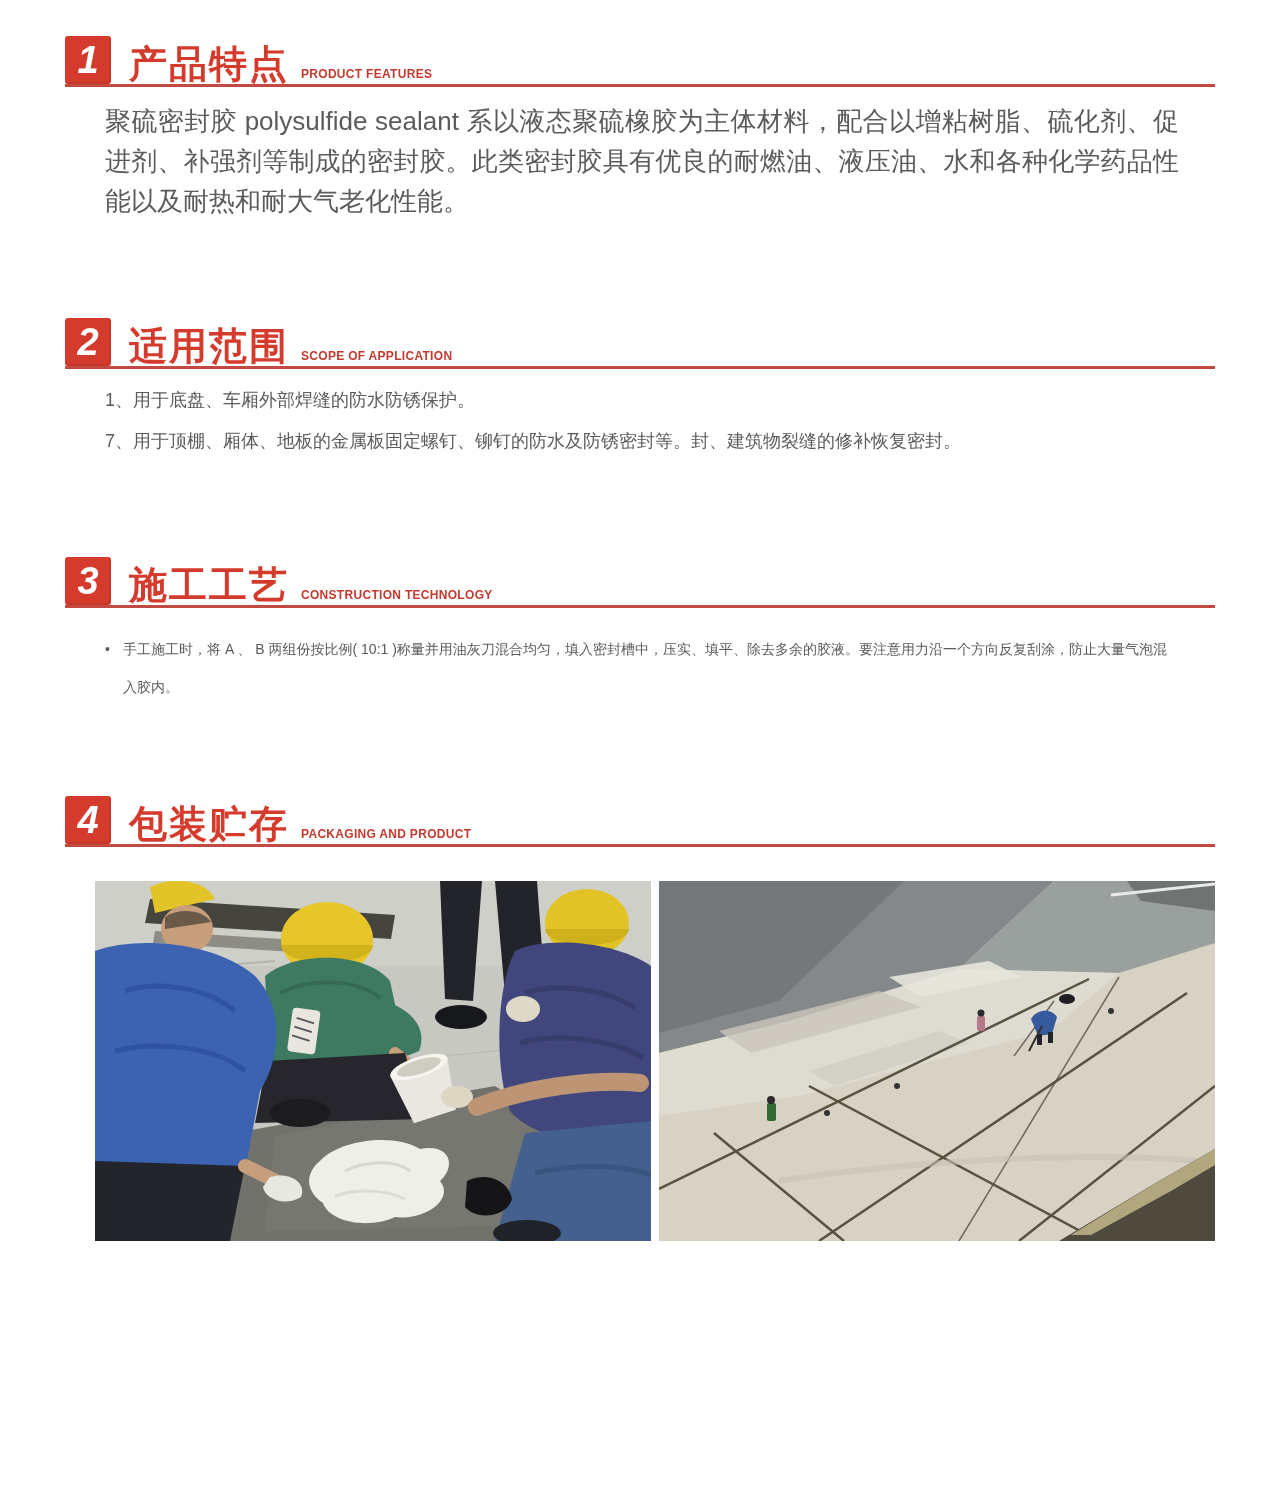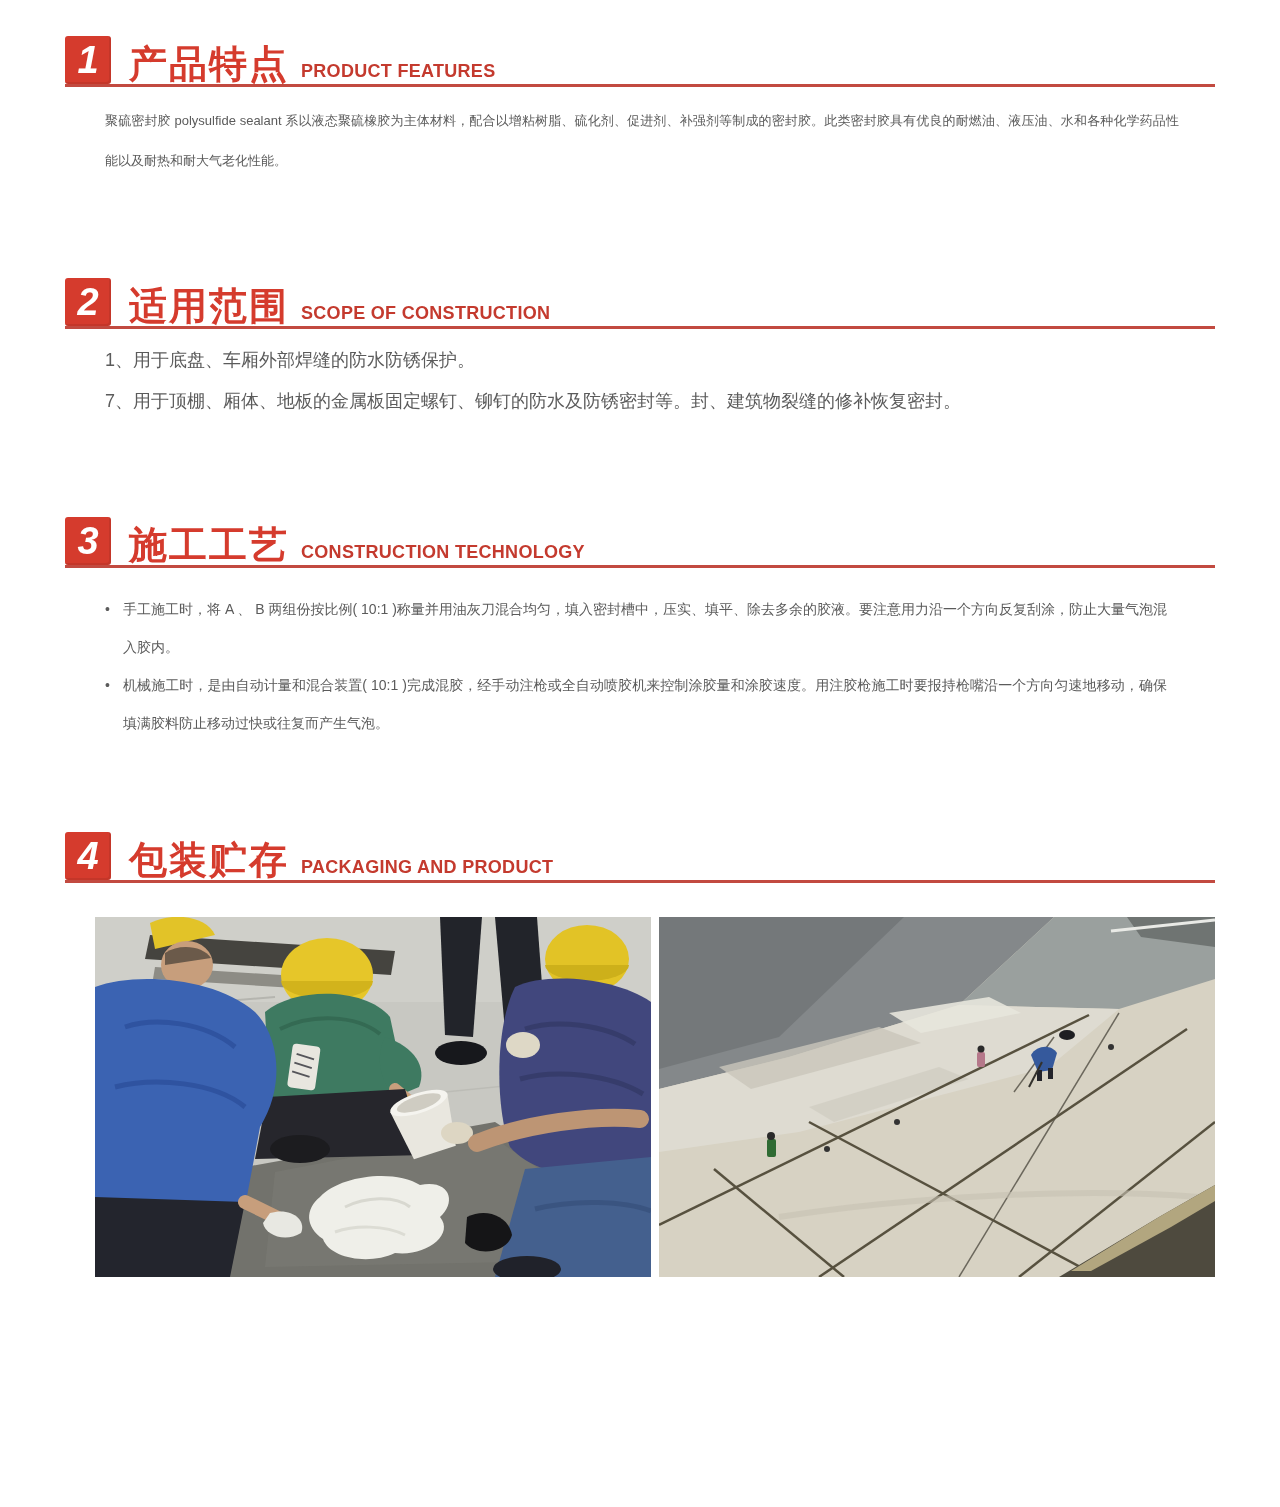--- a/index.html
+++ b/index.html
@@ -8,24 +8,24 @@
   .content { padding:36px 65px 0 65px; }
 
   
   .sec { position:relative; }
   .sec-header { display:flex; align-items:flex-end; border-bottom:3px solid #c24a40; padding-bottom:0; }
   .badge { flex:0 0 auto; width:46px; height:48px; background:#d53b2d; border-radius:3px;
            color:#ffffff; display:flex; align-items:center; justify-content:center;
            font-size:38px; font-weight:700; font-style:italic; line-height:1;
            box-shadow:inset -2px -2px 0 rgba(0,0,0,0.08); }
   .t-zh { color:#d53b2d; font-size:38px; font-weight:700; line-height:1; margin:0 0 1px 18px; letter-spacing:2px;text-align:right; }
-  .t-en { color:#c43a2e; font-size:18px; font-weight:700; line-height:1; margin:0 0 4px 12px; letter-spacing:0.3px; }
+  .t-en { color:#c43a2e; font-size:12px; font-weight:700; line-height:1; margin:0 0 4px 12px; letter-spacing:0.3px; }
 
   
-  .body-text { color:#5b5b5b; font-size:13px; line-height:40px; margin:14px 0 0 40px; width:1074px; text-align:justify; }
+  .body-text { color:#5b5b5b; font-size:26px; line-height:40px; margin:14px 0 0 40px; width:1074px; text-align:justify; }
   .lead { color:#3d3d3d; font-weight:700; font-size:19px; line-height:38px; margin:18px 0 0 40px; width:1074px; text-align:justify; }
   .num-list { margin:16px 0 16px 40px; color:#5b5b5b; font-size:18px; line-height:31px; width:1074px; }
   .num-item { margin-bottom:8px; }
   .num-item:first-child { margin-bottom:10px; }
   .bullets { margin:22px 0 0 40px; color:#5b5b5b; font-size:14px; line-height:38px; width:1062px; }
   .bullet { display:flex; }
   .bullet-dot { flex:0 0 18px; }
   .bullet-dot::before { content:"•"; color:#5b5b5b; }
   .bullet-text { flex:1; text-align:justify; }
 
@@ -50,42 +50,38 @@
         <div class="t-zh">产品特点</div>
         <div class="t-en">PRODUCT FEATURES</div>
       </div>
       <div class="body-text">聚硫密封胶 polysulfide sealant 系以液态聚硫橡胶为主体材料，配合以增粘树脂、硫化剂、促进剂、补强剂等制成的密封胶。此类密封胶具有优良的耐燃油、液压油、水和各种化学药品性能以及耐热和耐大气老化性能。</div>
     </div>
 
     <div class="sec mt-sec2">
       <div class="sec-header">
         <div class="badge">2</div>
         <div class="t-zh">适用范围</div>
-        <div class="t-en">SCOPE OF CONSTRUCTION</div>
+        <div class="t-en">SCOPE OF APPLICATION</div>
       </div>
       <div class="num-list">
         <div class="num-item">1、用于底盘、车厢外部焊缝的防水防锈保护。</div>
         <div class="num-item">7、用于顶棚、厢体、地板的金属板固定螺钉、铆钉的防水及防锈密封等。封、建筑物裂缝的修补恢复密封。</div>
       </div>
     </div>
 
     <div class="sec mt-sec3">
       <div class="sec-header">
         <div class="badge">3</div>
         <div class="t-zh">施工工艺</div>
         <div class="t-en">CONSTRUCTION TECHNOLOGY</div>
       </div>
       <div class="bullets">
         <div class="bullet">
           <span class="bullet-dot"></span>
           <span class="bullet-text">手工施工时，将 A 、 B 两组份按比例( 10:1 )称量并用油灰刀混合均匀，填入密封槽中，压实、填平、除去多余的胶液。要注意用力沿一个方向反复刮涂，防止大量气泡混入胶内。</span>
-        </div>
-        <div class="bullet">
-          <span class="bullet-dot"></span>
-          <span class="bullet-text">机械施工时，是由自动计量和混合装置( 10:1 )完成混胶，经手动注枪或全自动喷胶机来控制涂胶量和涂胶速度。用注胶枪施工时要报持枪嘴沿一个方向匀速地移动，确保填满胶料防止移动过快或往复而产生气泡。</span>
         </div>
       </div>
     </div>
 
     <div class="sec mt-sec4">
       <div class="sec-header">
         <div class="badge">4</div>
         <div class="t-zh">包装贮存</div>
         <div class="t-en">PACKAGING AND PRODUCT</div>
       </div>

